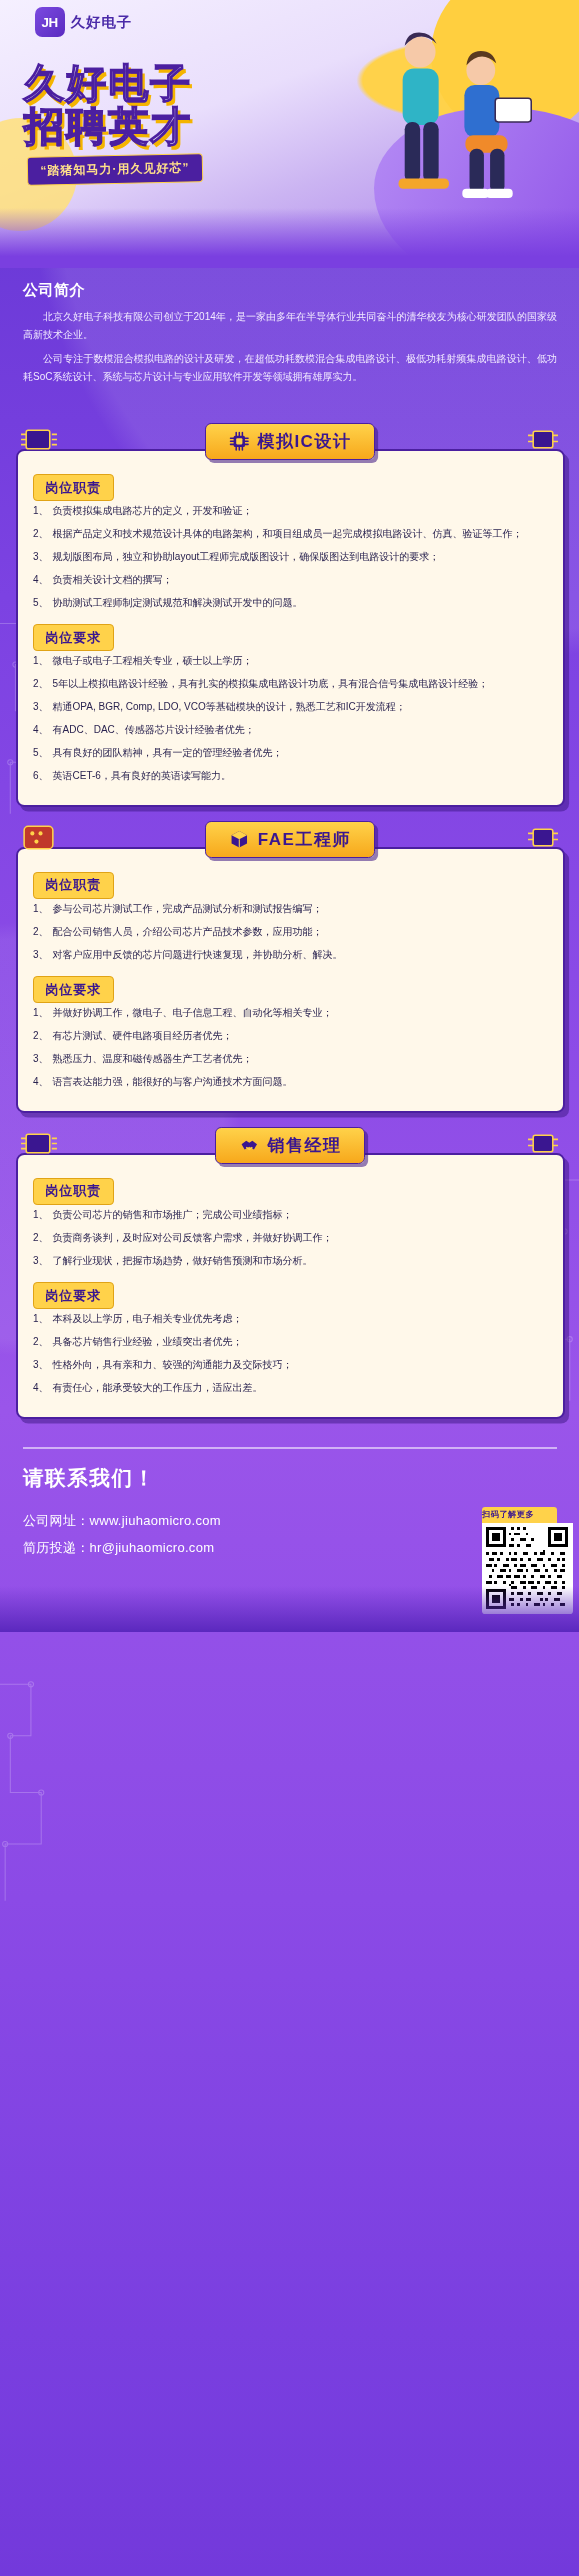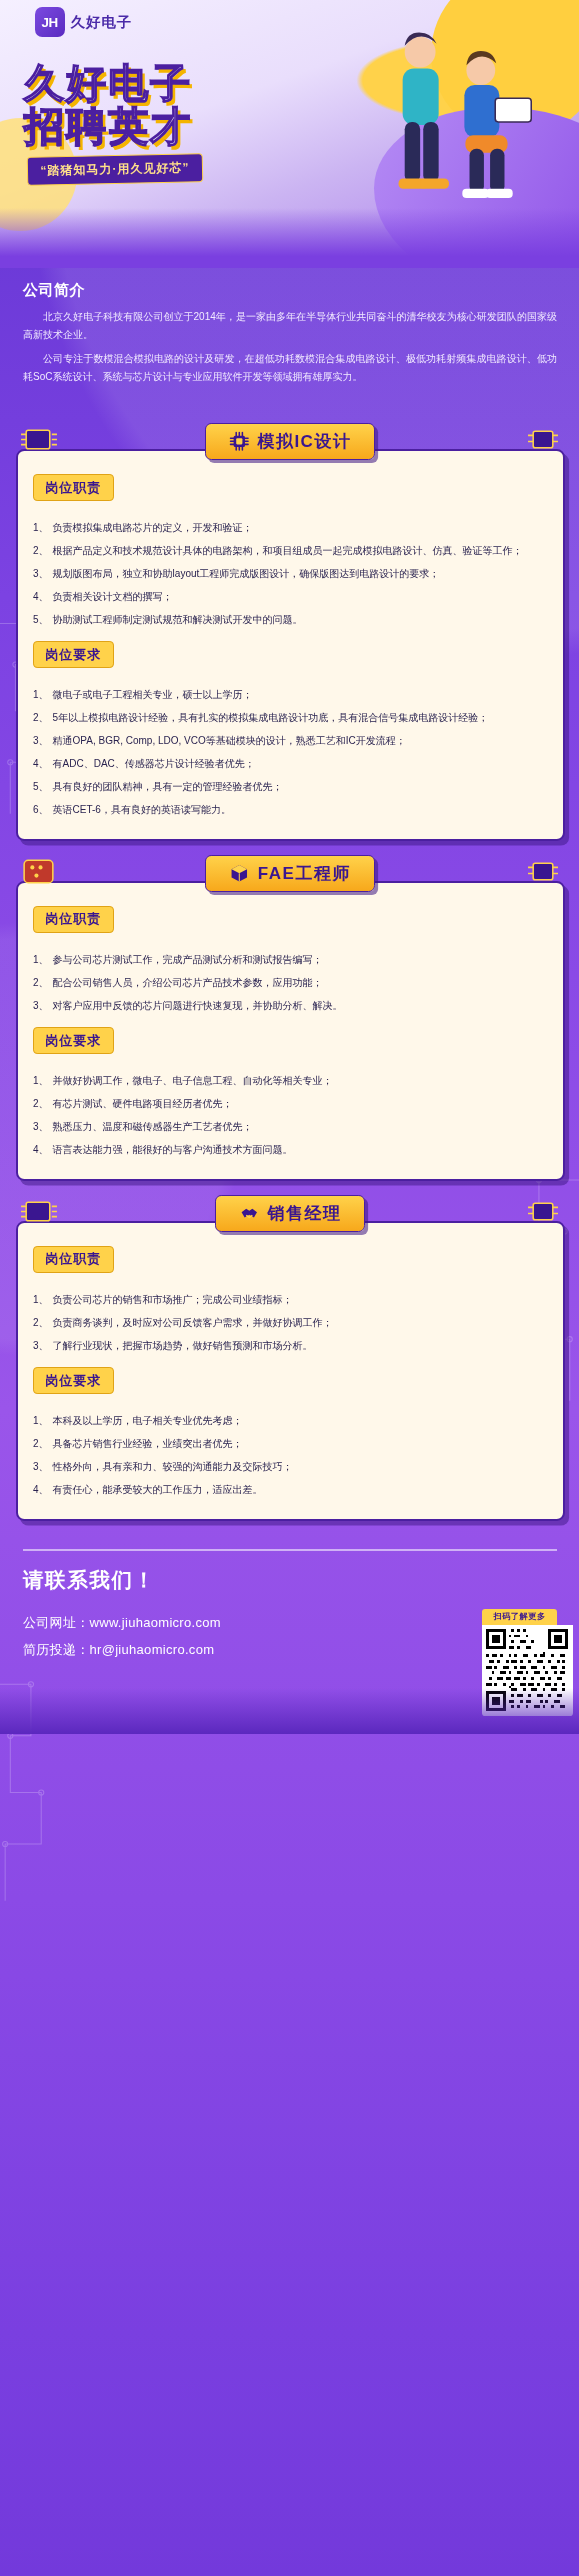--- a/index.html
+++ b/index.html
@@ -132,21 +132,21 @@
     box-shadow: 4.1px 4.6px 0 rgba(50,15,120,.45);
   }
   .block + .block { margin-top: 13.4px; }
   .block-title {
     display: inline-block;
     background: #ffd24a;
     color: #3a1690;
     font-size: 13px; font-weight: bold;
     padding: 3.6px 11.3px; border-radius: 4.1px;
     border: 1px solid #e0a316;
-    margin-bottom: 18px;
+    margin-bottom: 1px;
     letter-spacing: 1px;
   }
   ol.items { list-style: none; counter-reset: it; }
   ol.items li {
     counter-increment: it;
     position: relative;
     font-size: 10px;
     line-height: 1.72;
     color: #2a2350;
     padding-left: 19.6px;
@@ -169,21 +169,21 @@
   .contact-rule { height: 1.5px; background: rgba(255,255,255,.55); margin-bottom: 15.5px; }
   .contact h2 {
     font-size: 20.6px; font-weight: bold; color: #fff; letter-spacing: 1.5px;
     margin-bottom: 14.4px;
   }
   .contact-body { display: flex; align-items: flex-start; gap: 13.4px; }
   .contact-lines { flex: 1; }
   .contact-lines div {
     font-size: 13px; color: #fff; line-height: 2.1; letter-spacing: 0.3px;
   }
-  .qr-wrap { width: 75px; flex: none; text-align: center; }
+  .qr-wrap { width: 75px; flex: none; }
   .qr-label {
     background: #ffd24a; color: #3a1690; font-size: 8.2px; font-weight: bold;
     border-radius: 3.1px 3.1px 0 0; padding: 2.6px 0; letter-spacing: 0.5px;
   }
   .qr {
     width: 91px; height: 91px; background: #fff; padding: 4.1px;
     border-radius: 0 0 3.1px 3.1px;
   }
   .qr svg { display: block; }
 

